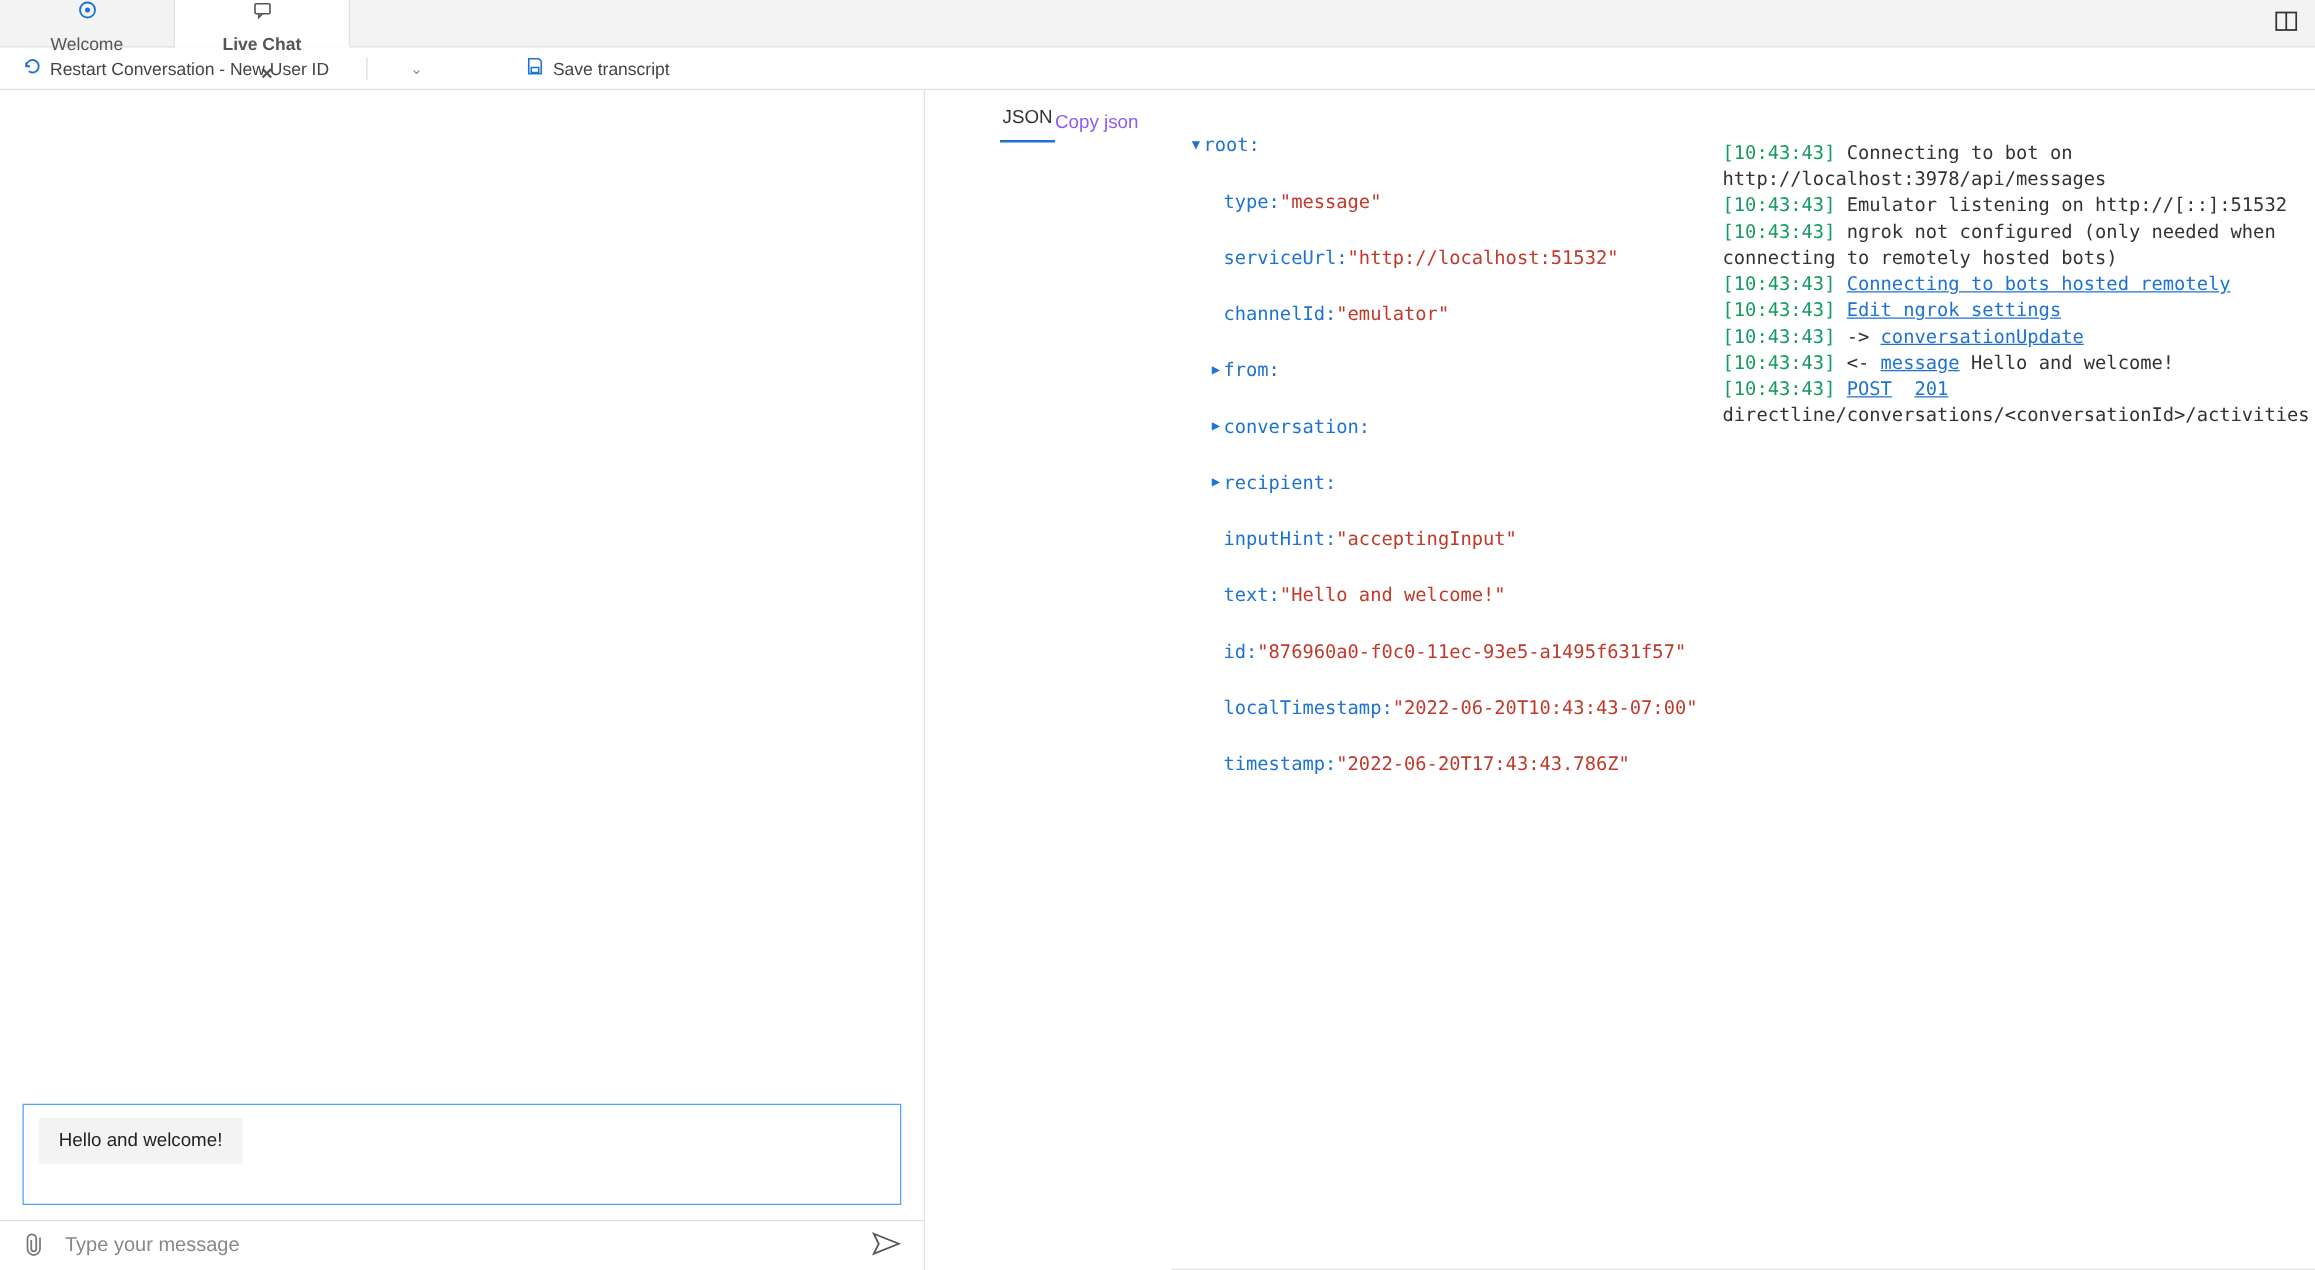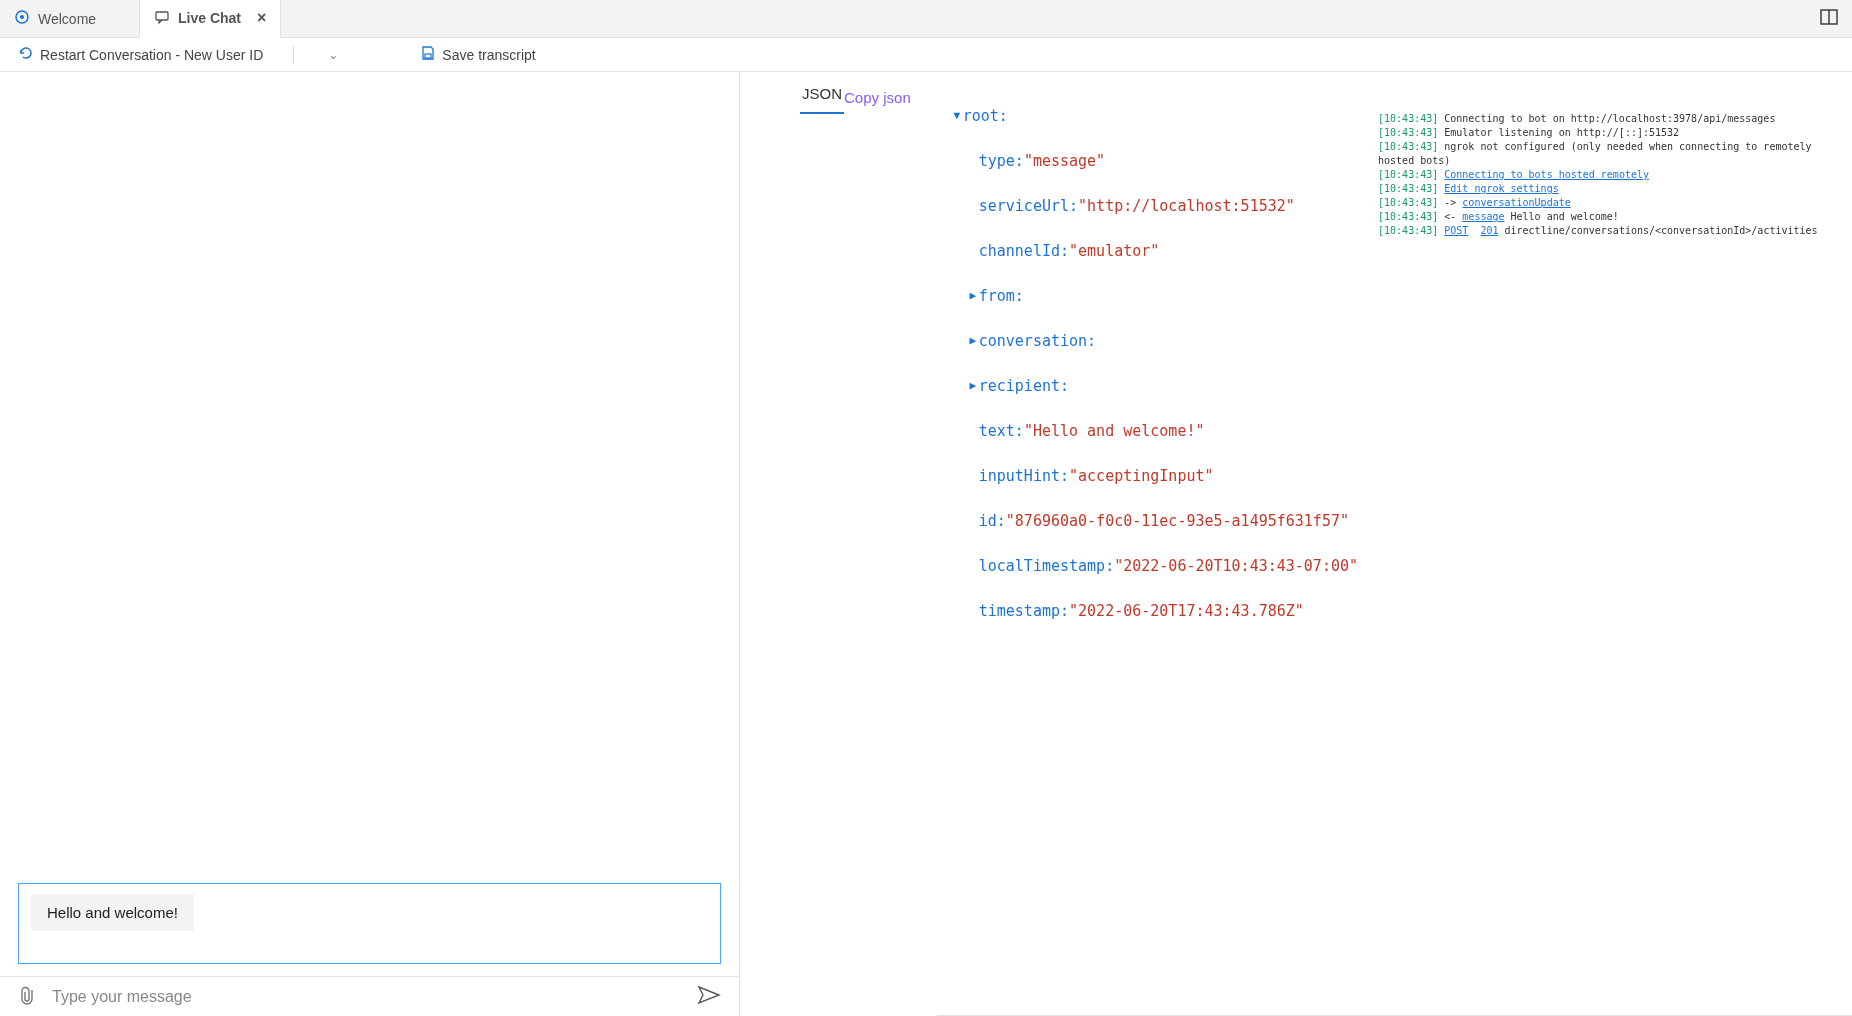--- a/index.html
+++ b/index.html
@@ -23,20 +23,21 @@
 }
 .tab {
   display: flex;
   align-items: center;
   padding: 0 14px;
   gap: 8px;
   border-right: 1px solid #e1e1e1;
   color: #555;
   cursor: pointer;
   min-width: 140px;
+  flex-direction: column;
 }
 .tab.active { background: #fff; border-bottom: 2px solid #fff; margin-bottom:-1px;font-weight:bold; }
 .tab .close { margin-left: 8px; font-size: 16px; color: #555; cursor: pointer; }
 .titlebar-right {
   margin-left: auto;
   display: flex;
   align-items: center;
   padding: 0 14px;
   gap: 12px;
 }
@@ -138,21 +139,21 @@
 .json-body, .log-body { border-bottom: 1px solid #e1e1e1; }
 .tree-row { display:flex; align-items:center; }
 .toggle { width:12px; text-align:center; color:#1e73d2; cursor:pointer; font-size:11px; user-select:none;}
 .ind { display:inline-block; }
 .key { color:#1e73d2; }
 .str { color:#c0392b; }
 .log-body {
   flex:1;
   padding: 40px 14px 10px 14px;
   font-family: Consolas, Menlo, monospace;
-  font-size: 10px;
+  font-size: 15px;
   line-height: 1.4;
   white-space: pre-wrap;
   overflow:auto;
   color:#333;
 }
 .log-ts { color:#159a62; }
 .log-link { color:#1e73d2; text-decoration: underline; cursor:pointer;}
 .icon-svg { width:16px; height:16px; }
 </style>
 </head>
@@ -244,22 +245,22 @@
     </div>
 
     <div class="json-body">
 <div class="tree-row"><span class="toggle">▼</span> <span class="key">root:</span></div>
 <div class="tree-row"><span class="ind" style="width:28px"></span><span class="key">type:</span> <span class="str">"message"</span></div>
 <div class="tree-row"><span class="ind" style="width:28px"></span><span class="key">serviceUrl:</span> <span class="str">"http://localhost:51532"</span></div>
 <div class="tree-row"><span class="ind" style="width:28px"></span><span class="key">channelId:</span> <span class="str">"emulator"</span></div>
 <div class="tree-row"><span class="ind" style="width:16px"></span><span class="toggle">▶</span> <span class="key">from:</span></div>
 <div class="tree-row"><span class="ind" style="width:16px"></span><span class="toggle">▶</span> <span class="key">conversation:</span></div>
 <div class="tree-row"><span class="ind" style="width:16px"></span><span class="toggle">▶</span> <span class="key">recipient:</span></div>
+<div class="tree-row"><span class="ind" style="width:28px"></span><span class="key">inputHint:</span> <span class="str">"acceptingInput"</span></div>
 <div class="tree-row"><span class="ind" style="width:28px"></span><span class="key">text:</span> <span class="str">"Hello and welcome!"</span></div>
-<div class="tree-row"><span class="ind" style="width:28px"></span><span class="key">inputHint:</span> <span class="str">"acceptingInput"</span></div>
 <div class="tree-row"><span class="ind" style="width:28px"></span><span class="key">id:</span> <span class="str">"876960a0-f0c0-11ec-93e5-a1495f631f57"</span></div>
 <div class="tree-row"><span class="ind" style="width:28px"></span><span class="key">localTimestamp:</span> <span class="str">"2022-06-20T10:43:43-07:00"</span></div>
 <div class="tree-row"><span class="ind" style="width:28px"></span><span class="key">timestamp:</span> <span class="str">"2022-06-20T17:43:43.786Z"</span></div>
     </div>
 
     <div class="log-body" id="log-container"><div><span class="log-ts">[10:43:43]</span> Connecting to bot on http://localhost:3978/api/messages</div><div><span class="log-ts">[10:43:43]</span> Emulator listening on http://[::]:51532</div><div><span class="log-ts">[10:43:43]</span> ngrok not configured (only needed when connecting to remotely hosted bots)</div><div><span class="log-ts">[10:43:43]</span> <span class="log-link">Connecting to bots hosted remotely</span></div><div><span class="log-ts">[10:43:43]</span> <span class="log-link">Edit ngrok settings</span></div><div><span class="log-ts">[10:43:43]</span> -&gt; <span class="log-link">conversationUpdate</span></div><div><span class="log-ts">[10:43:43]</span> &lt;- <span class="log-link">message</span> Hello and welcome!</div><div><span class="log-ts">[10:43:43]</span> <span class="log-link">POST</span>  <span class="log-link">201</span> directline/conversations/&lt;conversationId&gt;/activities</div></div>
   </div>
 </div>
 
 </body></html>

